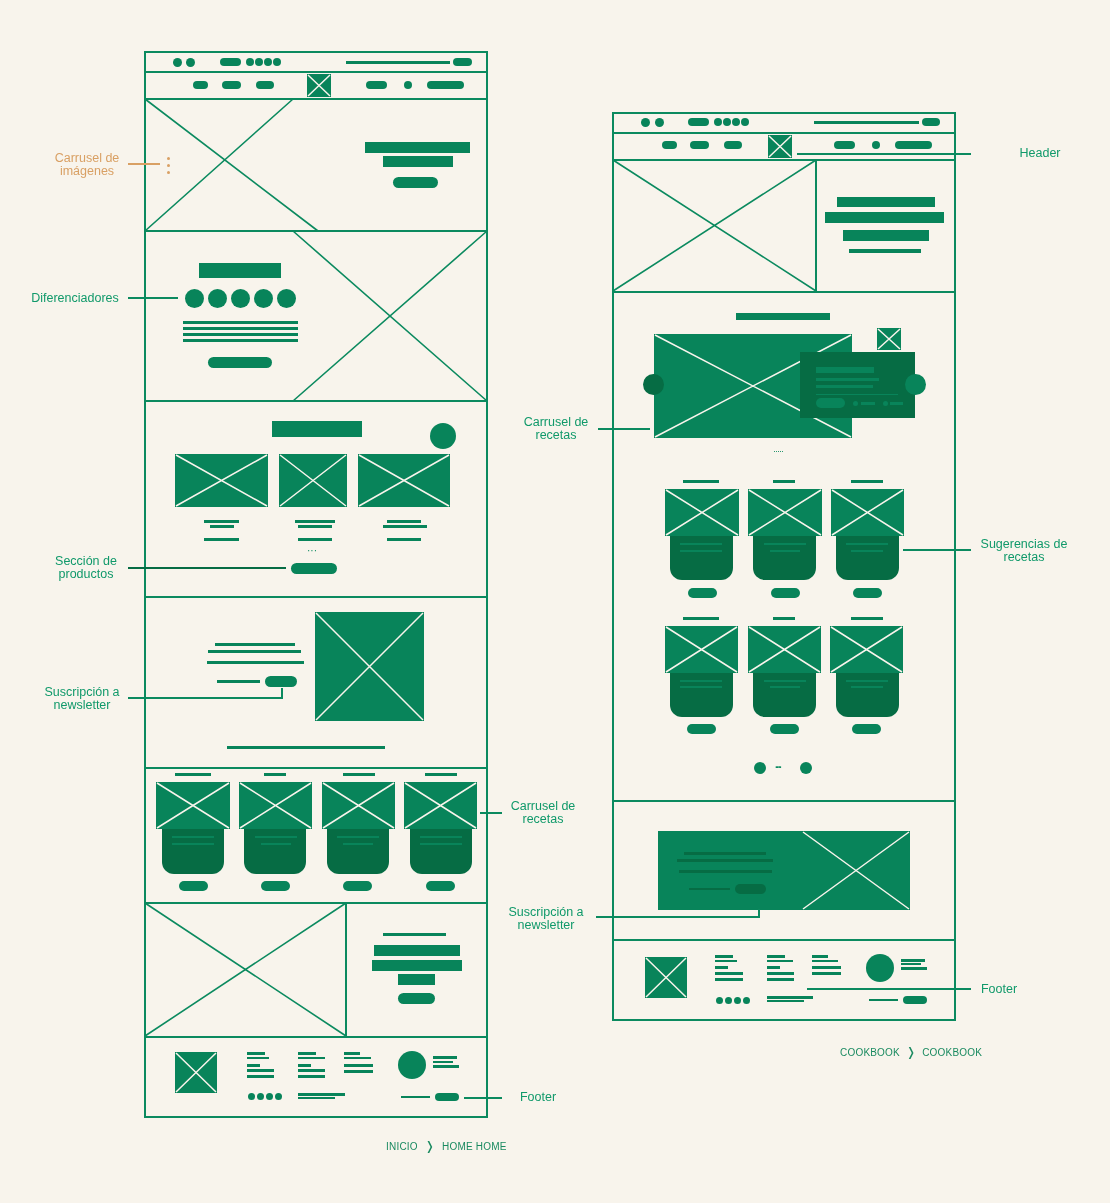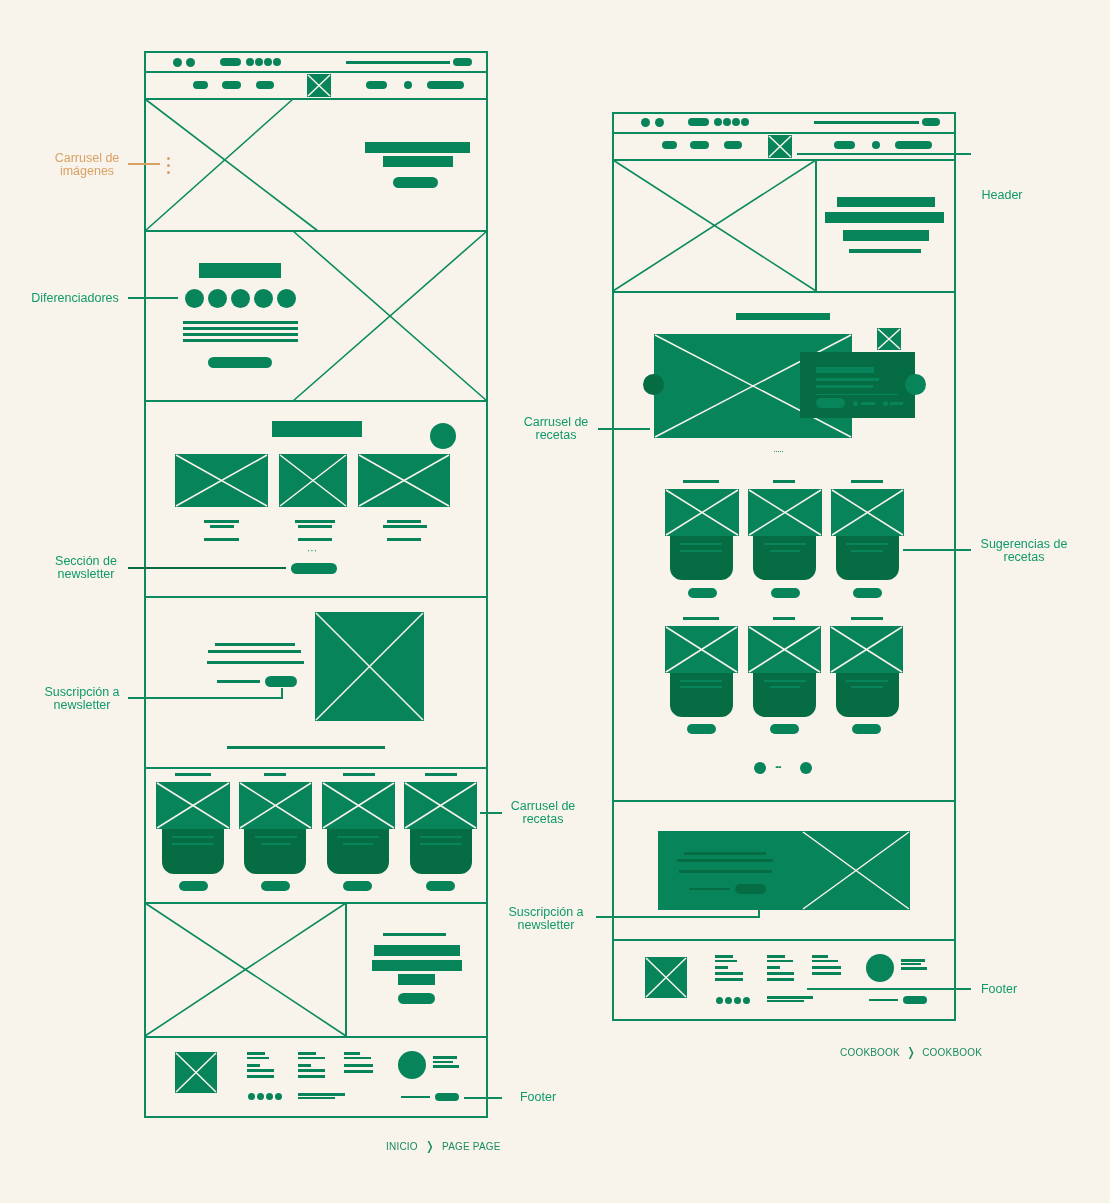--- a/index.html
+++ b/index.html
@@ -98,21 +98,21 @@
   <div class="g" style="left:210px;top:525px;width:24px;height:3px;"></div>
   <div class="g" style="left:204px;top:538px;width:35px;height:3px;"></div>
   <div class="g" style="left:295px;top:520px;width:40px;height:3px;"></div>
   <div class="g" style="left:298px;top:525px;width:34px;height:3px;"></div>
   <div class="g" style="left:298px;top:538px;width:34px;height:3px;"></div>
   <div class="g" style="left:387px;top:520px;width:34px;height:3px;"></div>
   <div class="g" style="left:383px;top:525px;width:44px;height:3px;"></div>
   <div class="g" style="left:387px;top:538px;width:34px;height:3px;"></div>
   <div class="abs" style="left:307px;top:546px;color:#0b8a5f;font-size:10px;line-height:10px;">···</div>
   <div class="g pill" style="left:291px;top:563px;width:46px;height:11px;"></div>
-  <div class="label" style="left:48px;top:555px;width:76px;">Sección de newsletter</div>
+  <div class="label" style="left:48px;top:555px;width:76px;">Sección de productos</div>
   <div class="abs" style="left:128px;top:567px;width:158px;height:2px;background:#066c44;"></div>
   <div class="line" style="left:144px;top:596px;width:344px;"></div>
 
   <div class="g" style="left:215px;top:643px;width:80px;height:3px;"></div>
   <div class="g" style="left:208px;top:650px;width:93px;height:3px;"></div>
   <div class="g" style="left:207px;top:661px;width:97px;height:3px;"></div>
   <div class="g" style="left:217px;top:680px;width:43px;height:3px;"></div>
   <div class="g pill" style="left:265px;top:676px;width:32px;height:11px;"></div>
   <svg class="x" style="left:315px;top:612px;" width="109" height="109">
       <rect width="109" height="109" fill="#08845a"></rect>
@@ -218,21 +218,21 @@
   <div class="g" style="left:298px;top:1093px;width:47px;height:3px;"></div>
   <div class="g" style="left:298px;top:1097px;width:37px;height:2px;"></div>
   <div class="g" style="left:401px;top:1096px;width:29px;height:2px;"></div>
   <div class="g pill" style="left:435px;top:1093px;width:24px;height:8px;"></div>
   <div class="line" style="left:464px;top:1097px;width:38px;"></div>
   <div class="label" style="left:514px;top:1091px;width:48px;">Footer</div>
 
   <div class="crumb" style="left:386px;top:1139px;">
     <span>INICIO</span>
     <span style="margin:0 4px;font-size:12px;">❭</span>
-    <span>PAGE PAGE</span>
+    <span>HOME HOME</span>
   </div>
 </div>
 
 <div>
   <div class="frame" style="left:612px;top:112px;width:344px;height:909px;"></div>
 
   <div class="line" style="left:612px;top:132px;width:344px;"></div>
   <div class="g dot" style="left:641px;top:118px;width:9px;height:9px;"></div>
   <div class="g dot" style="left:655px;top:118px;width:9px;height:9px;"></div>
   <div class="g pill" style="left:688px;top:118px;width:21px;height:8px;"></div>
@@ -248,21 +248,21 @@
   <div class="g pill" style="left:690px;top:141px;width:19px;height:8px;"></div>
   <div class="g pill" style="left:724px;top:141px;width:18px;height:8px;"></div>
   <svg class="x" style="left:768px;top:135px;" width="24" height="23">
       <rect width="24" height="23" fill="#08845a"></rect>
       <path d="M1 1L23 22M23 1L1 22" stroke="#f8f4ec" stroke-width="1.5"></path>
     </svg>
   <div class="g pill" style="left:834px;top:141px;width:21px;height:8px;"></div>
   <div class="g dot" style="left:872px;top:141px;width:8px;height:8px;"></div>
   <div class="g pill" style="left:895px;top:141px;width:37px;height:8px;"></div>
   <div class="line" style="left:797px;top:153px;width:174px;"></div>
-  <div class="label" style="left:978px;top:147px;width:48px;margin-top:42px;">Header</div>
+  <div class="label" style="left:1016px;top:147px;width:48px;">Header</div>
 
   <svg class="x" style="left:613px;top:160px;" width="203" height="131">
       <path d="M0 0L203 131M203 0L0 131" stroke="#0b8a5f" stroke-width="1.6" fill="none"></path>
     </svg>
   <div class="vline" style="left:815px;top:160px;height:132px;"></div>
   <div class="g" style="left:837px;top:197px;width:98px;height:10px;"></div>
   <div class="g" style="left:825px;top:212px;width:119px;height:11px;"></div>
   <div class="g" style="left:843px;top:230px;width:86px;height:11px;"></div>
   <div class="g" style="left:849px;top:249px;width:72px;height:4px;"></div>
   <div class="line" style="left:612px;top:291px;width:344px;"></div>

